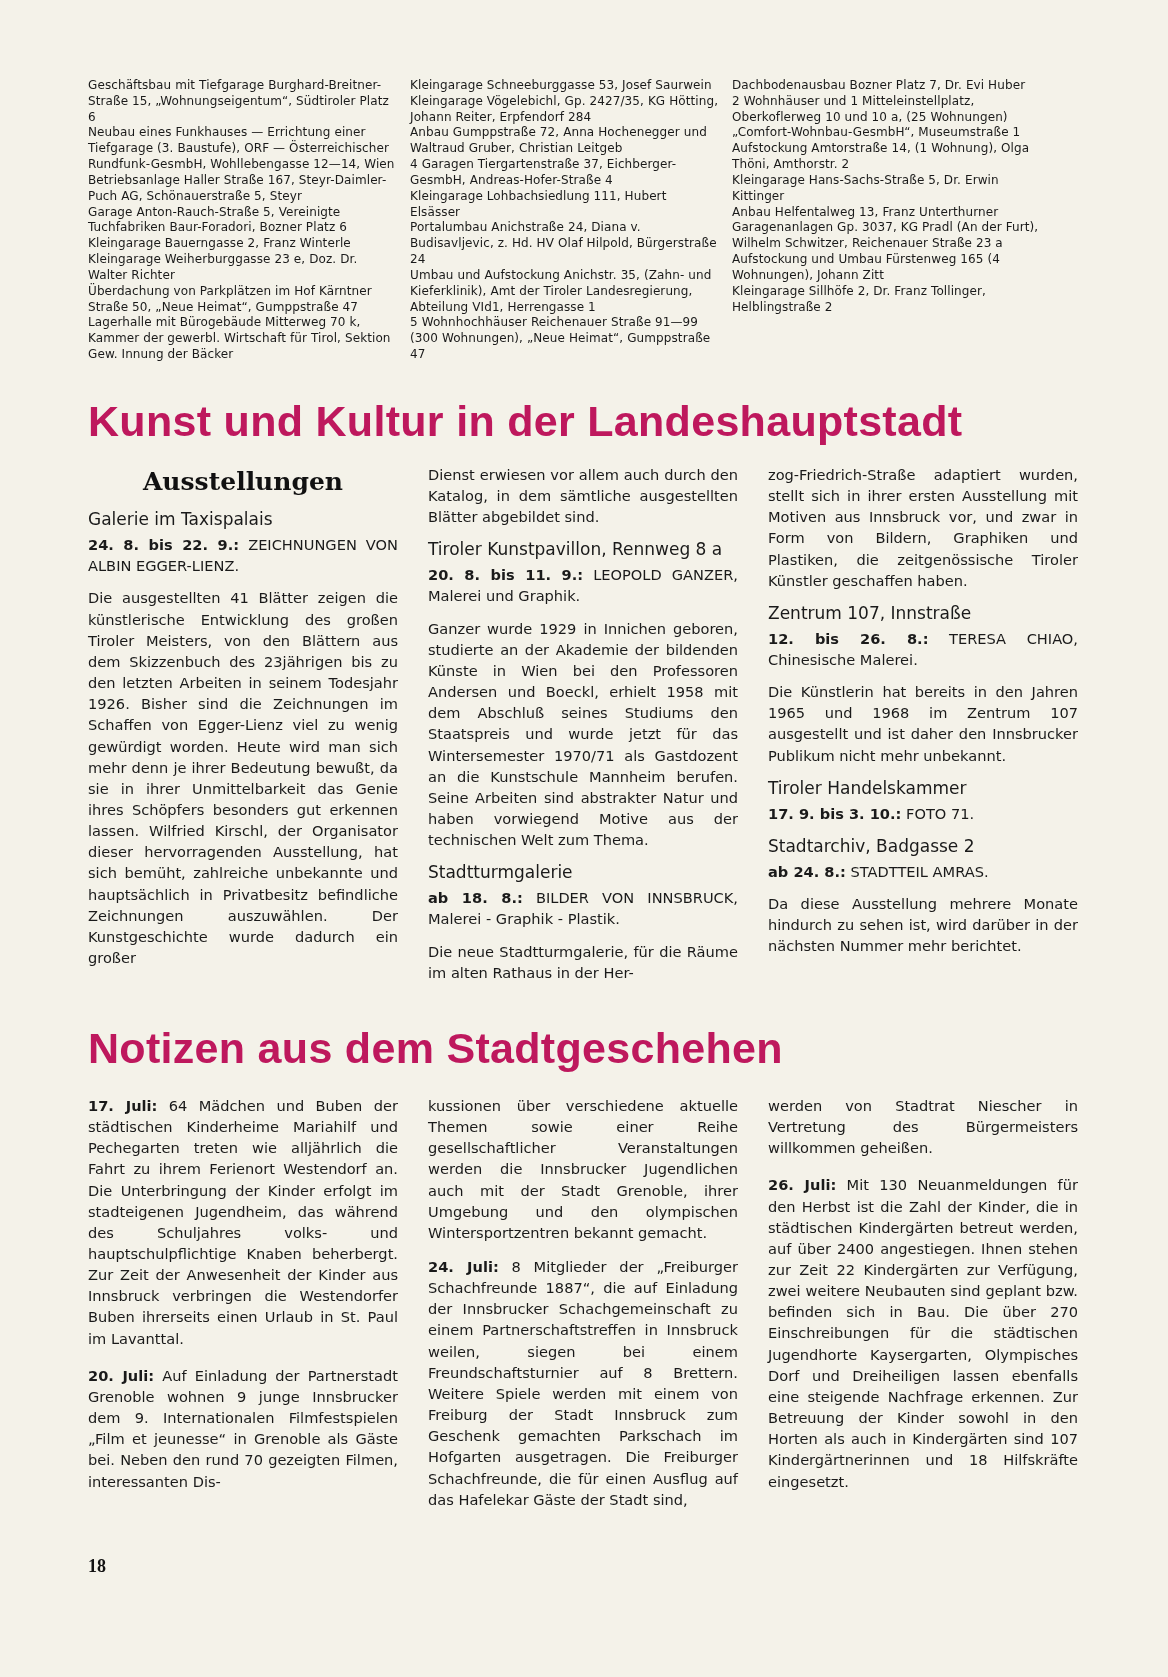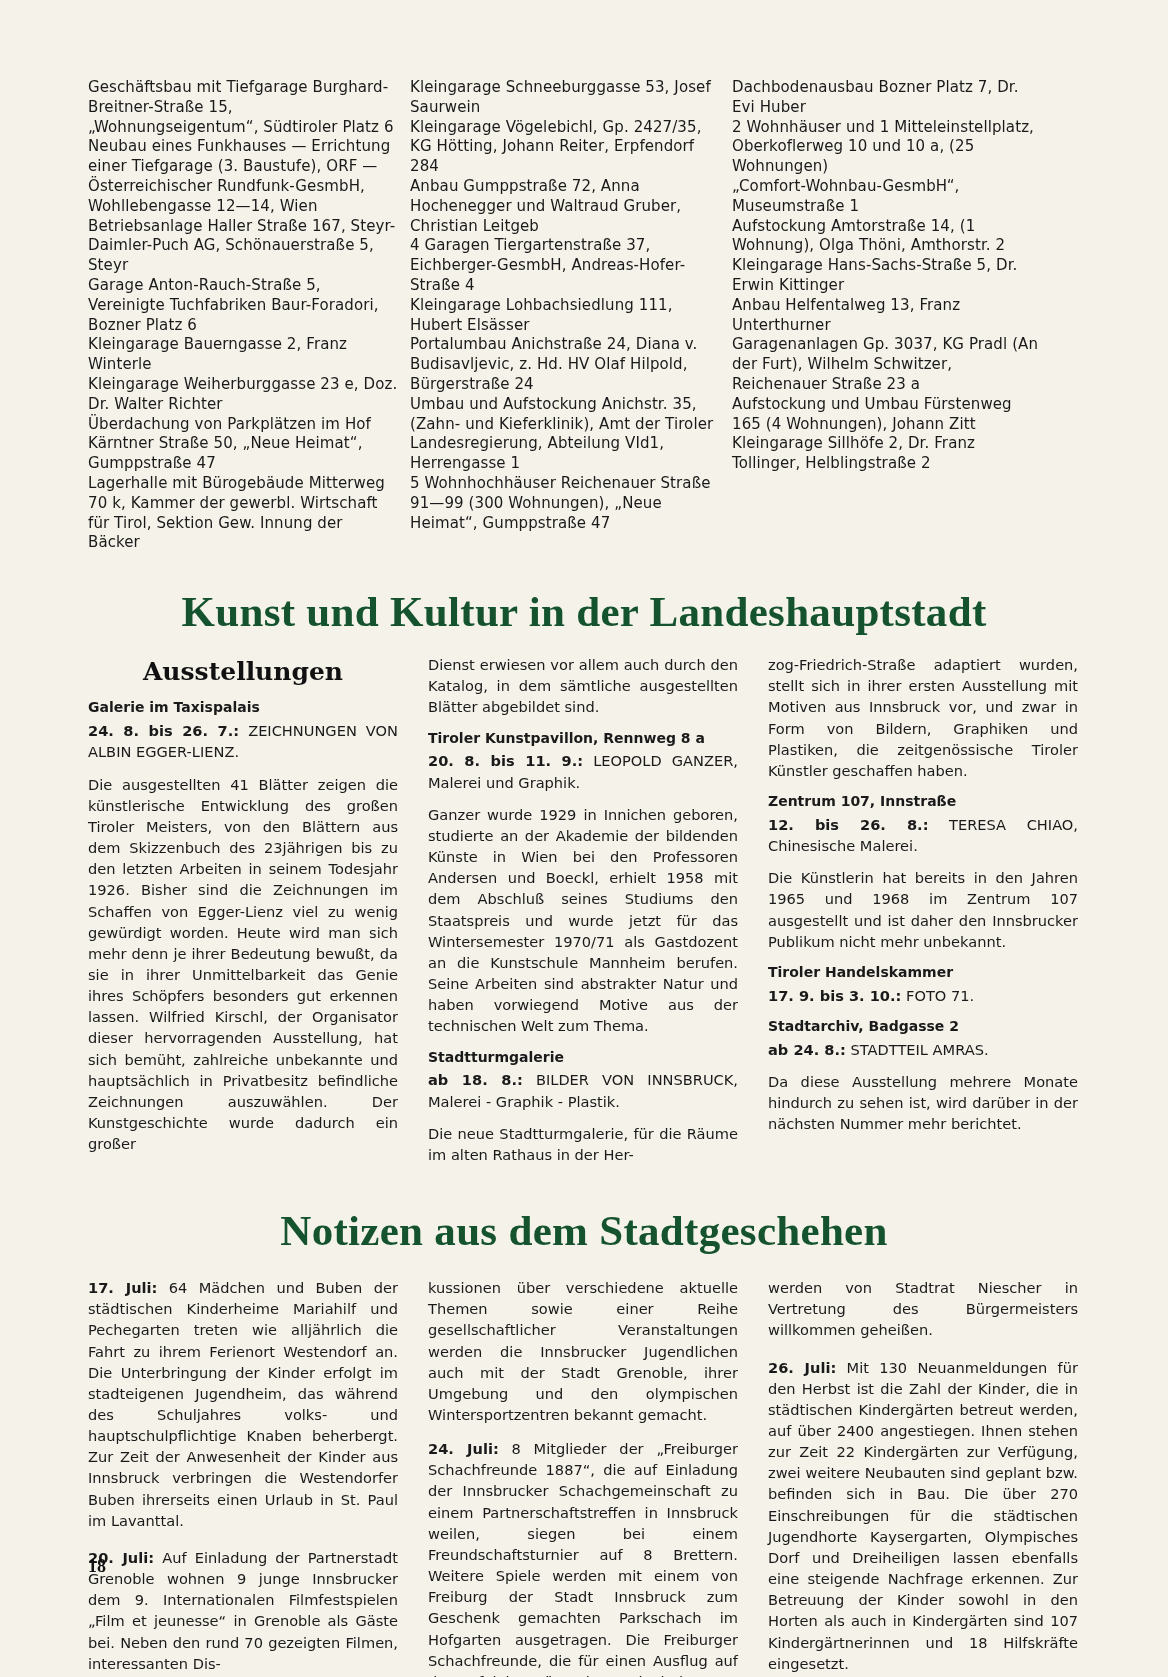--- a/index.html
+++ b/index.html
@@ -34,39 +34,38 @@
     display: flex;
     gap: 30px;
   }
   .cols3 > .col {
     width: 310px;
     flex: 0 0 310px;
   }
 
   
   .listing {
-    font-size: 15px;
+    font-size: 12px;
     line-height: 1.32;
     letter-spacing: 0.1px;
     gap: 12px;
   }
   .listing .entry {
     margin: 0 0 0 0;
   }
   .listing .entry + .entry {
     margin-top: 0px;
   }
 
   
   .banner {
-    text-align: center;
-    font-family: Liberation Serif, serif;
+    font-family: Liberation Sans, sans-serif;
     font-weight: bold;
     letter-spacing: 0.3px;
-    color: #14532d;
+    color: #be185d;
   }
   .banner.kunst {
     font-size: 43px;
     margin-top: 34px;
     margin-bottom: 18px;
   }
   .banner.notizen {
     font-size: 43px;
     margin-top: 30px;
     margin-bottom: 22px;
@@ -86,22 +85,22 @@
     line-height: 1.45;
     text-align: justify;
   }
   .body p {
     margin: 0 0 11px 0;
   }
   .lead {
     font-weight: bold;
   }
   .subhead {
-    font-weight: bold;
-    font-size: 14px;
+    font-weight: normal;
+    font-size: 17px;
     margin: 0 0 3px 0;
     line-height: 1.35;
   }
   .nowrap-block {
     margin-bottom: 10px;
   }
 
   
   .folio {
     position: absolute;
@@ -153,21 +152,21 @@
       </div>
     </div>
 
     <div class="banner kunst">Kunst und Kultur in der Landeshauptstadt</div>
 
     <div class="cols3 body">
 
       <div class="col">
         <div class="section-head">Ausstellungen</div>
         <div class="subhead">Galerie im Taxispalais</div>
-        <p class="nowrap-block"><span class="lead">24. 8. bis 26. 7.:</span><span> ZEICHNUNGEN VON ALBIN EGGER-LIENZ.</span></p>
+        <p class="nowrap-block"><span class="lead">24. 8. bis 22. 9.:</span><span> ZEICHNUNGEN VON ALBIN EGGER-LIENZ.</span></p>
         <p>Die ausgestellten 41 Blätter zeigen die künstlerische Entwicklung des großen Tiroler Meisters, von den Blättern aus dem Skizzenbuch des 23jährigen bis zu den letzten Arbeiten in seinem Todesjahr 1926. Bisher sind die Zeichnungen im Schaffen von Egger-Lienz viel zu wenig gewürdigt worden. Heute wird man sich mehr denn je ihrer Bedeutung bewußt, da sie in ihrer Unmittelbarkeit das Genie ihres Schöpfers besonders gut erkennen lassen. Wilfried Kirschl, der Organisator dieser hervorragenden Ausstellung, hat sich bemüht, zahlreiche unbekannte und hauptsächlich in Privatbesitz befindliche Zeichnungen auszuwählen. Der Kunstgeschichte wurde dadurch ein großer</p>
       </div>
 
       <div class="col">
         <p>Dienst erwiesen vor allem auch durch den Katalog, in dem sämtliche ausgestellten Blätter abgebildet sind.</p>
         <div class="subhead">Tiroler Kunstpavillon, Rennweg 8 a</div>
         <p class="nowrap-block"><span class="lead">20. 8. bis 11. 9.:</span><span> LEOPOLD GANZER, Malerei und Graphik.</span></p>
         <p>Ganzer wurde 1929 in Innichen geboren, studierte an der Akademie der bildenden Künste in Wien bei den Professoren Andersen und Boeckl, erhielt 1958 mit dem Abschluß seines Studiums den Staatspreis und wurde jetzt für das Wintersemester 1970/71 als Gastdozent an die Kunstschule Mannheim berufen. Seine Arbeiten sind abstrakter Natur und haben vorwiegend Motive aus der technischen Welt zum Thema.</p>
         <div class="subhead">Stadtturmgalerie</div>
         <p class="nowrap-block"><span class="lead">ab 18. 8.:</span><span> BILDER VON INNSBRUCK, Malerei - Graphik - Plastik.</span></p>

